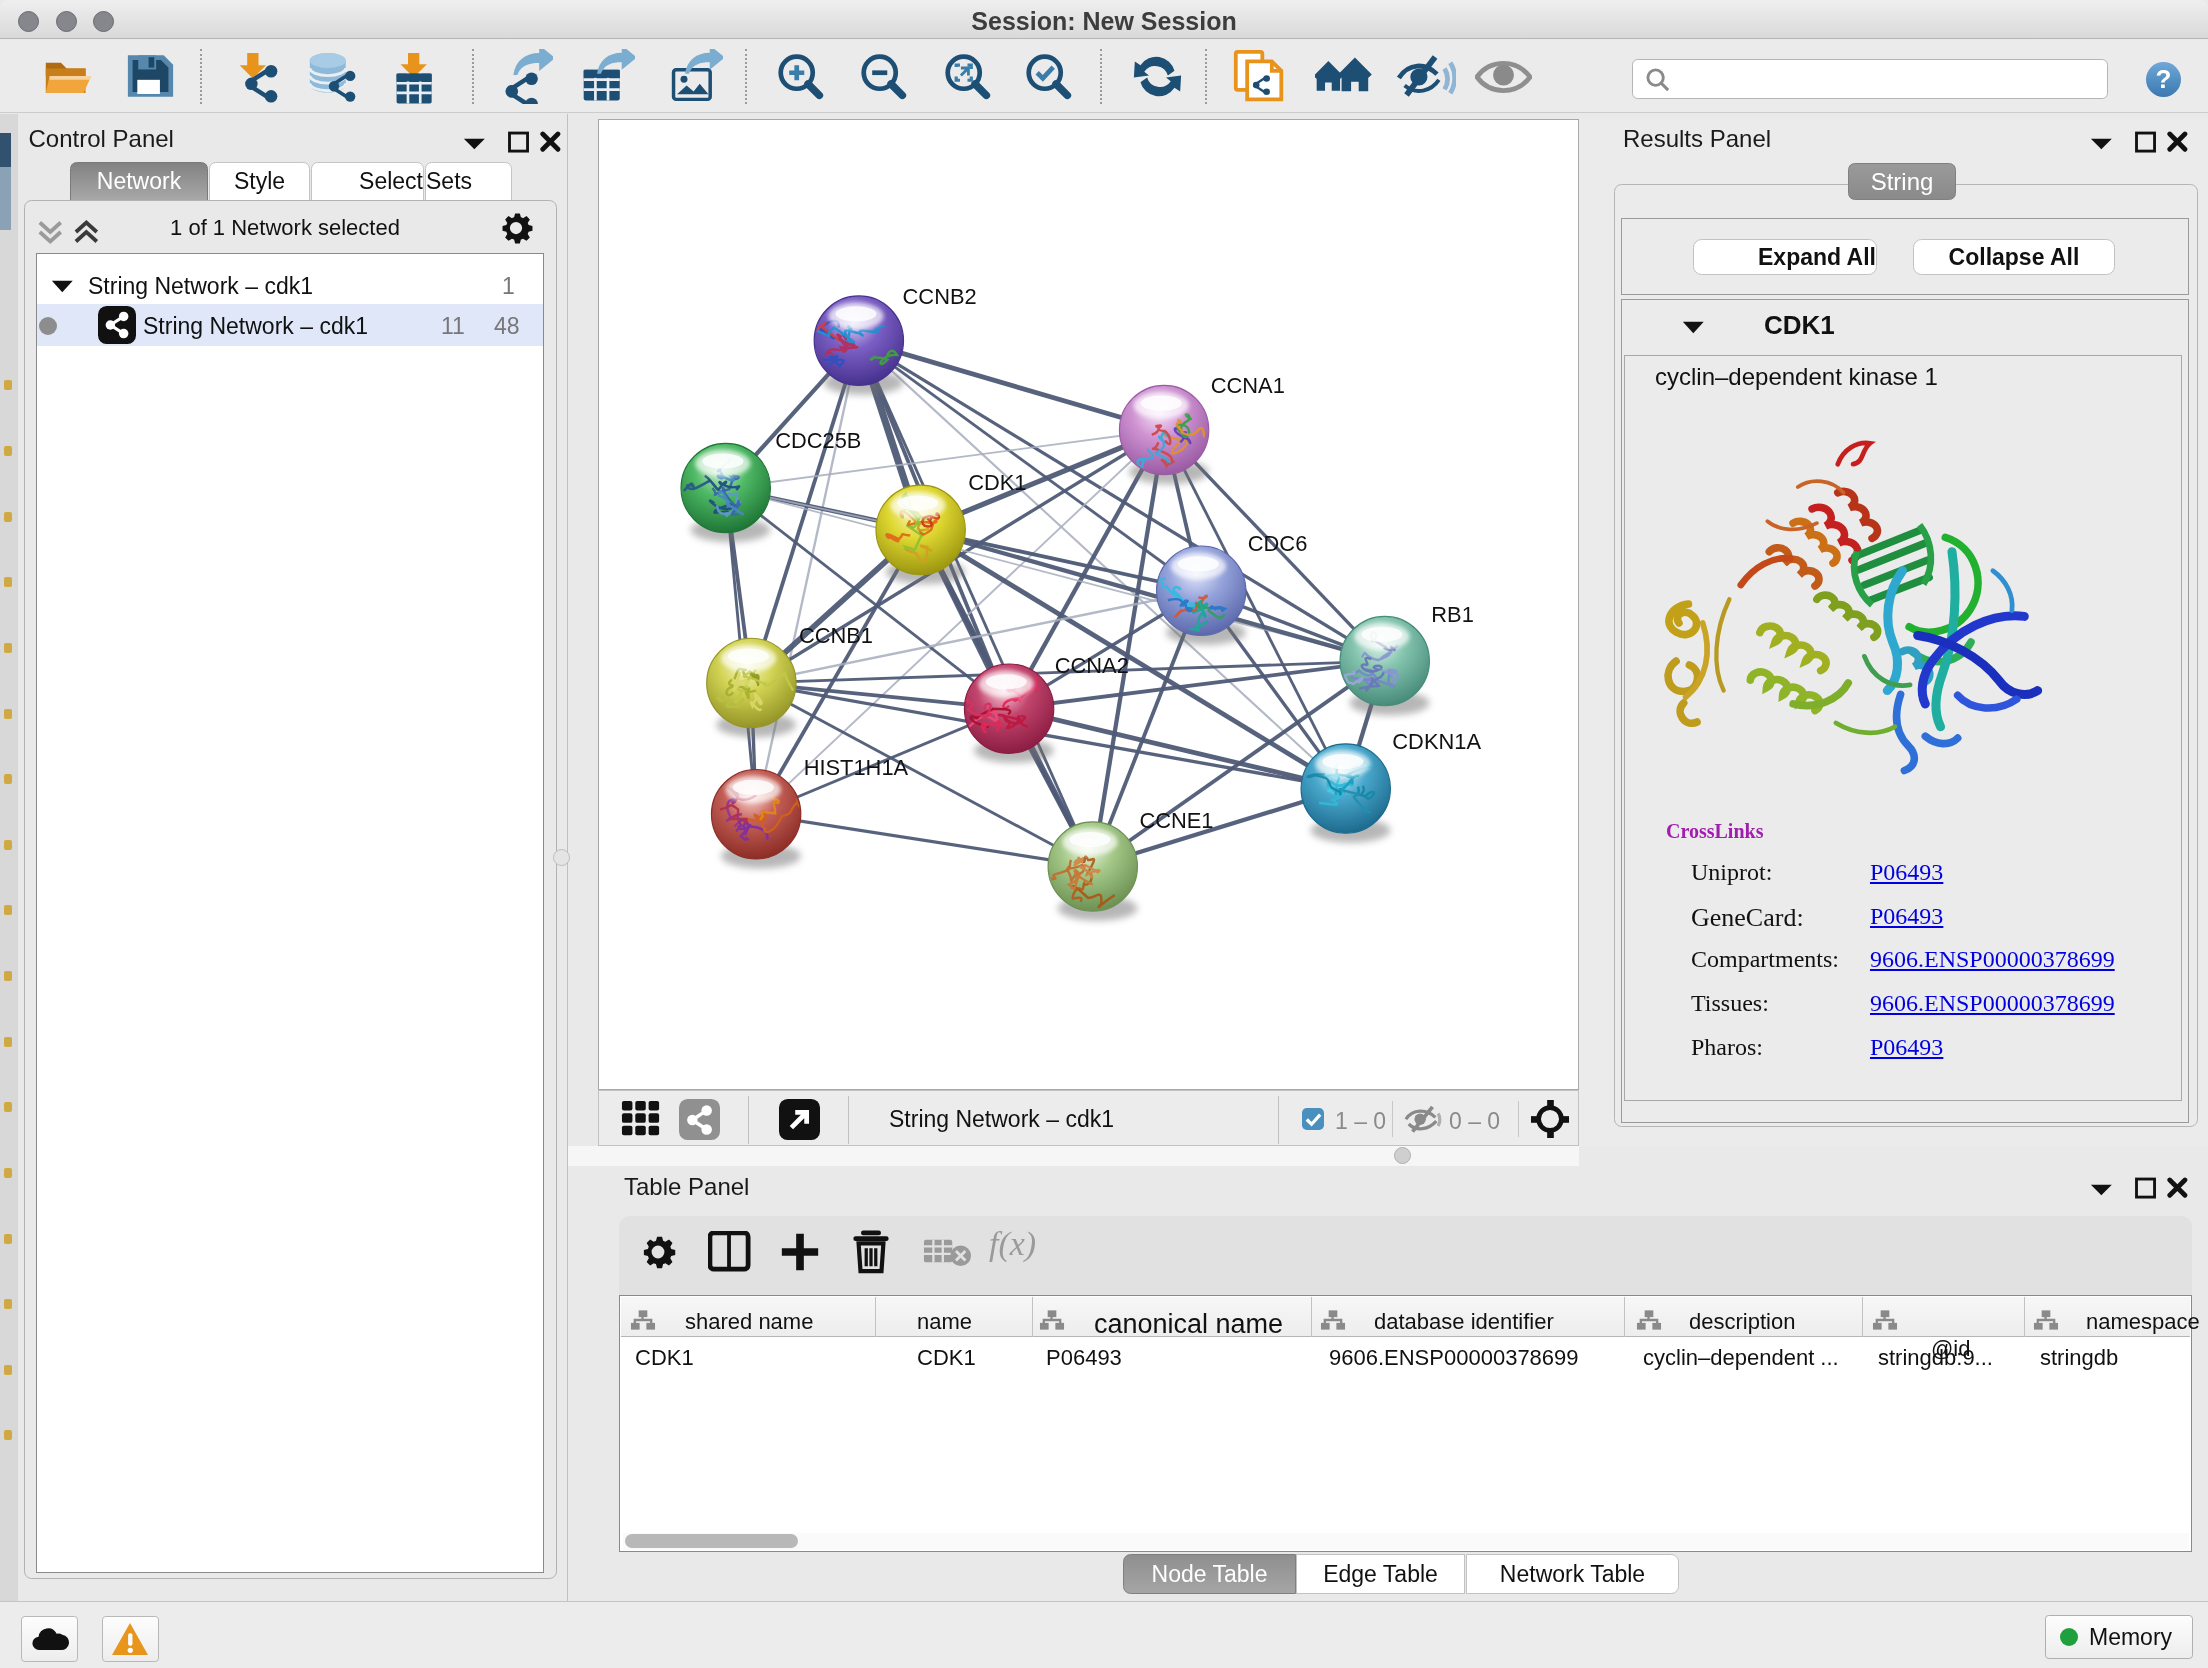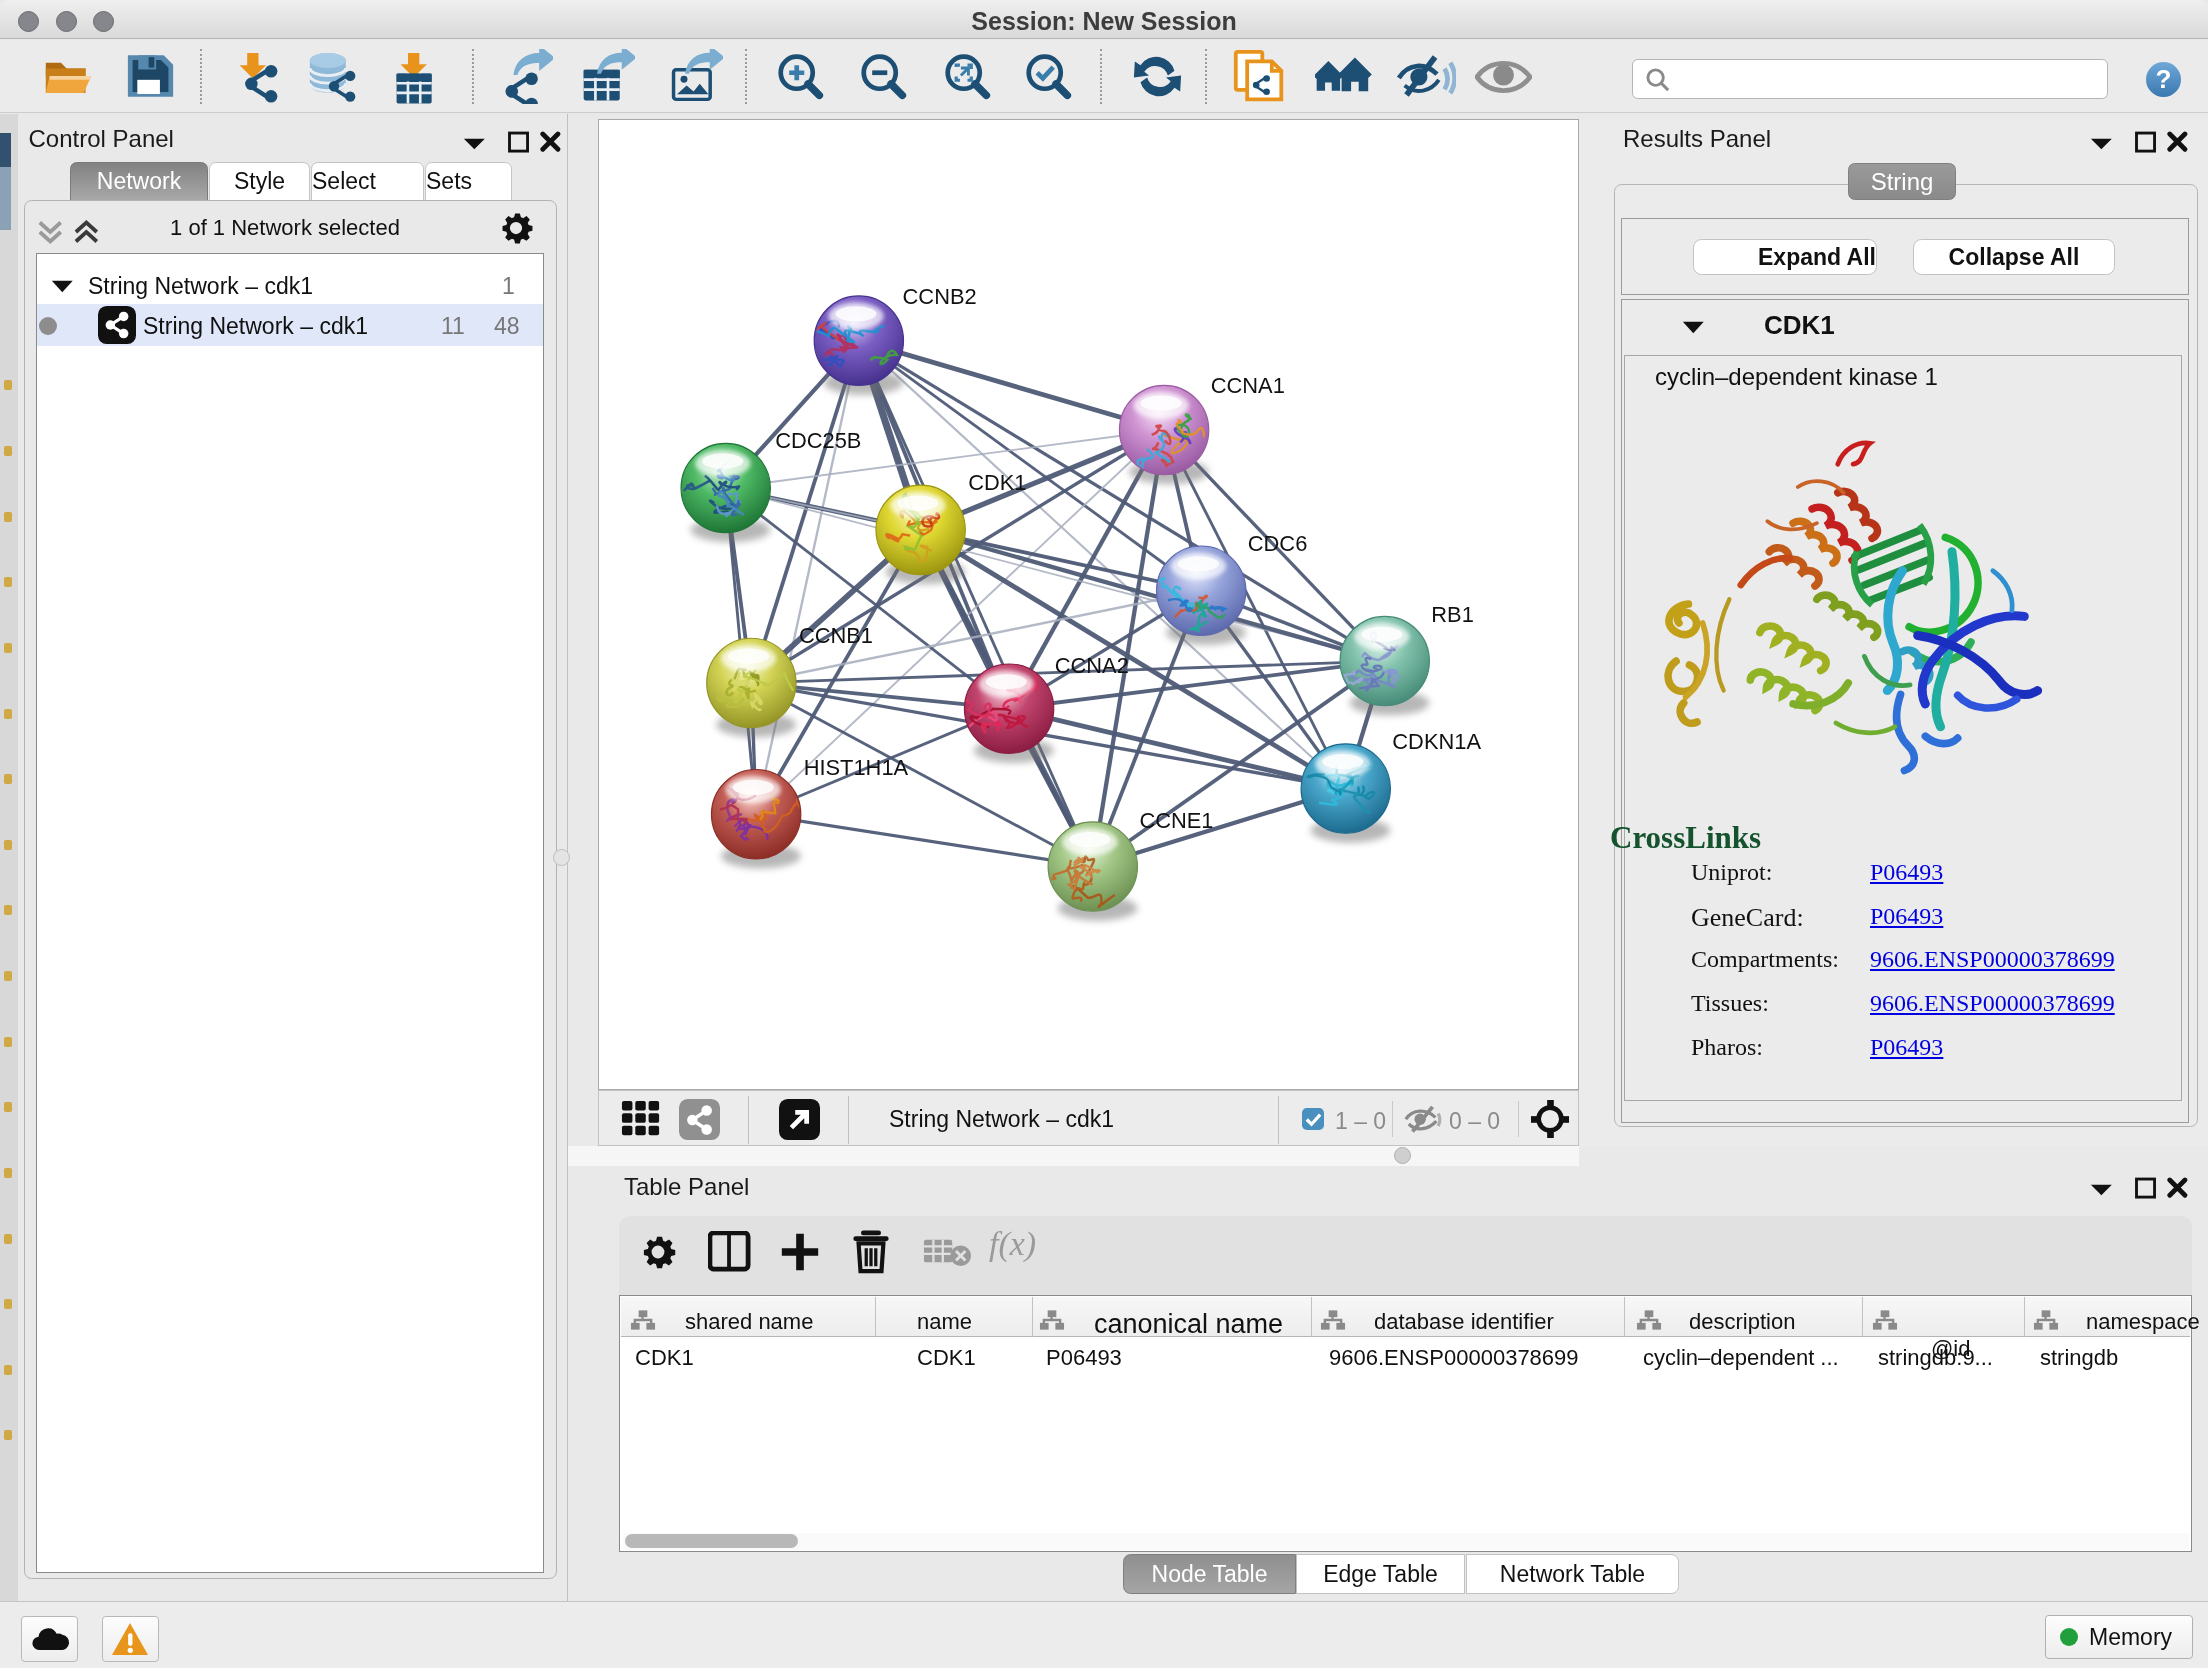--- a/index.html
+++ b/index.html
@@ -199,21 +199,21 @@
 
 <div class="abs" style="left:18px;top:114px;width:550px;height:1487px;background:#e9e9e9;border-right:1px solid #c0c0c0"></div>
 <div class="abs" style="left:28.5px;top:125px;font-size:24px;color:#1a1a1a">Control Panel</div>
 <svg class="abs" style="left:462px;top:131px" width="114" height="25" viewBox="0 0 120 26">
 <path d="M2 8 l11 11 11 -11 z" fill="#111"></path>
 <rect x="50" y="2" width="19" height="19" fill="none" stroke="#111" stroke-width="3"></rect>
 <path d="M85 3 l16 16 m0 -16 l-16 16" stroke="#111" stroke-width="5" stroke-linecap="round"></path>
 </svg>
 <div class="abs" style="left:70px;top:162px;width:138px;height:39px;background:linear-gradient(#828282,#a8a8a8);border:1px solid #7a7a7a;border-radius:6.7px 6.7px 0 0;color:#fff;font-size:23px;text-align:center;line-height:37px">Network</div>
 <div class="abs" style="left:209px;top:162px;width:101px;height:39px;background:#fff;border:1px solid #c4c4c4;border-radius:6.7px 6.7px 0 0;color:#111;font-size:23px;text-align:center;line-height:37px">Style</div>
-<div class="abs" style="left:311px;top:162px;width:113px;height:39px;background:#fff;border:1px solid #c4c4c4;border-radius:6.7px 6.7px 0 0;color:#111;font-size:23px;text-align:left;line-height:37px">Select</div>
+<div class="abs" style="left:311px;top:162px;width:113px;height:39px;background:#fff;border:1px solid #c4c4c4;border-radius:6.7px 6.7px 0 0;color:#111;font-size:23px;text-align:right;line-height:37px">Select</div>
 <div class="abs" style="left:425px;top:162px;width:87px;height:39px;background:#fff;border:1px solid #c4c4c4;border-radius:6.7px 6.7px 0 0;color:#111;font-size:23px;text-align:left;line-height:37px">Sets</div>
 <div class="abs" style="left:24px;top:200px;width:533px;height:1379px;background:#e9e9e9;border:1px solid #b2b2b2;border-radius:7.6px"></div>
 <svg class="abs" style="left:36px;top:211px" width="76" height="42" viewBox="0 0 80 44">
 <path d="M4 12 l11 10 11 -10 m-22 10 l11 10 11 -10" stroke="#9a9a9a" stroke-width="4" fill="none"></path>
 <path d="M42 22 l11 -10 11 10 m-22 10 l11 -10 11 10" stroke="#3a3a3a" stroke-width="4" fill="none"></path>
 </svg>
 <div class="abs" style="left:114px;top:215px;width:342px;text-align:center;font-size:22px;color:#111">1 of 1 Network selected</div>
 <svg class="abs" style="left:495px;top:207px" width="42" height="42" viewBox="0 0 24 24">
     <path fill="#111" d="M12 8.5a3.5 3.5 0 1 0 0 7 3.5 3.5 0 0 0 0-7zm9.4 5.1l-2.2.6a7.6 7.6 0 0 1-.5 1.2l1.2 2-1.9 1.9-2-1.2c-.4.2-.8.4-1.2.5l-.6 2.2h-2.7l-.6-2.2c-.4-.1-.8-.3-1.2-.5l-2 1.2-1.9-1.9 1.2-2c-.2-.4-.4-.8-.5-1.2l-2.2-.6v-2.7l2.2-.6c.1-.4.3-.8.5-1.2l-1.2-2 1.9-1.9 2 1.2c.4-.2.8-.4 1.2-.5l.6-2.2h2.7l.6 2.2c.4.1.8.3 1.2.5l2-1.2 1.9 1.9-1.2 2c.2.4.4.8.5 1.2l2.2.6z"></path>
   </svg>
@@ -654,21 +654,21 @@
     <path d="M428 218 c-34 -4 -72 14 -96 46 c-12 16 -14 34 -8 46" fill="none" stroke="#2238cc" stroke-width="9.5" stroke-linecap="round"></path>
     <path d="M316 238 c30 4 66 22 86 48 c10 14 28 18 40 10" fill="none" stroke="#1b2fbf" stroke-width="9.5" stroke-linecap="round"></path>
     <path d="M420 305 c-20 14 -48 12 -62 -4" fill="none" stroke="#2f55dd" stroke-width="8" stroke-linecap="round"></path>
     <path d="M298 300 c-8 24 -4 42 8 54 c10 10 8 22 -4 26 m22 -36 c12 10 26 10 34 2" fill="none" stroke="#2f6fd8" stroke-width="8" stroke-linecap="round"></path>
     <path d="M210 120 c-20 10 -40 8 -52 -2 m80 -30 c-12 -14 -34 -16 -48 -6" fill="none" stroke="#c86428" stroke-width="4" stroke-linecap="round"></path>
     <path d="M118 200 c-16 34 -18 72 -6 96" fill="none" stroke="#b89a22" stroke-width="4.5" stroke-linecap="round"></path>
     <path d="M260 260 c8 22 28 34 48 30" fill="none" stroke="#3f9f4f" stroke-width="5" stroke-linecap="round"></path>
     <path d="M395 170 c14 10 22 26 20 42" fill="none" stroke="#2f8fd0" stroke-width="5" stroke-linecap="round"></path>
     <path d="M230 330 c20 12 44 14 62 4" fill="none" stroke="#6fae2f" stroke-width="5" stroke-linecap="round"></path>
   </svg>
-<div class="abs" style="left:1610px;top:820px;font-family:'Liberation Serif',serif;font-size:31px;font-weight:bold;color:#14532d">CrossLinks</div>
+<div class="abs" style="left:1666px;top:820px;font-family:'Liberation Serif',serif;font-size:20px;font-weight:bold;color:#a21caf">CrossLinks</div>
 <div class="abs" style="left:1691px;top:859px;font-family:'Liberation Serif',serif;font-size:24px;color:#111">Uniprot:</div>
 <div class="abs" style="left:1870px;top:859px;font-family:'Liberation Serif',serif;font-size:24px;color:#0000e0;text-decoration:underline">P06493</div>
 <div class="abs" style="left:1691px;top:903px;font-family:'Liberation Serif',serif;font-size:26px;color:#111">GeneCard:</div>
 <div class="abs" style="left:1870px;top:903px;font-family:'Liberation Serif',serif;font-size:24px;color:#0000e0;text-decoration:underline">P06493</div>
 <div class="abs" style="left:1691px;top:946px;font-family:'Liberation Serif',serif;font-size:24px;color:#111">Compartments:</div>
 <div class="abs" style="left:1870px;top:946px;font-family:'Liberation Serif',serif;font-size:24px;color:#0000e0;text-decoration:underline">9606.ENSP00000378699</div>
 <div class="abs" style="left:1691px;top:990px;font-family:'Liberation Serif',serif;font-size:24px;color:#111">Tissues:</div>
 <div class="abs" style="left:1870px;top:990px;font-family:'Liberation Serif',serif;font-size:24px;color:#0000e0;text-decoration:underline">9606.ENSP00000378699</div>
 <div class="abs" style="left:1691px;top:1034px;font-family:'Liberation Serif',serif;font-size:24px;color:#111">Pharos:</div>
 <div class="abs" style="left:1870px;top:1034px;font-family:'Liberation Serif',serif;font-size:24px;color:#0000e0;text-decoration:underline">P06493</div>

